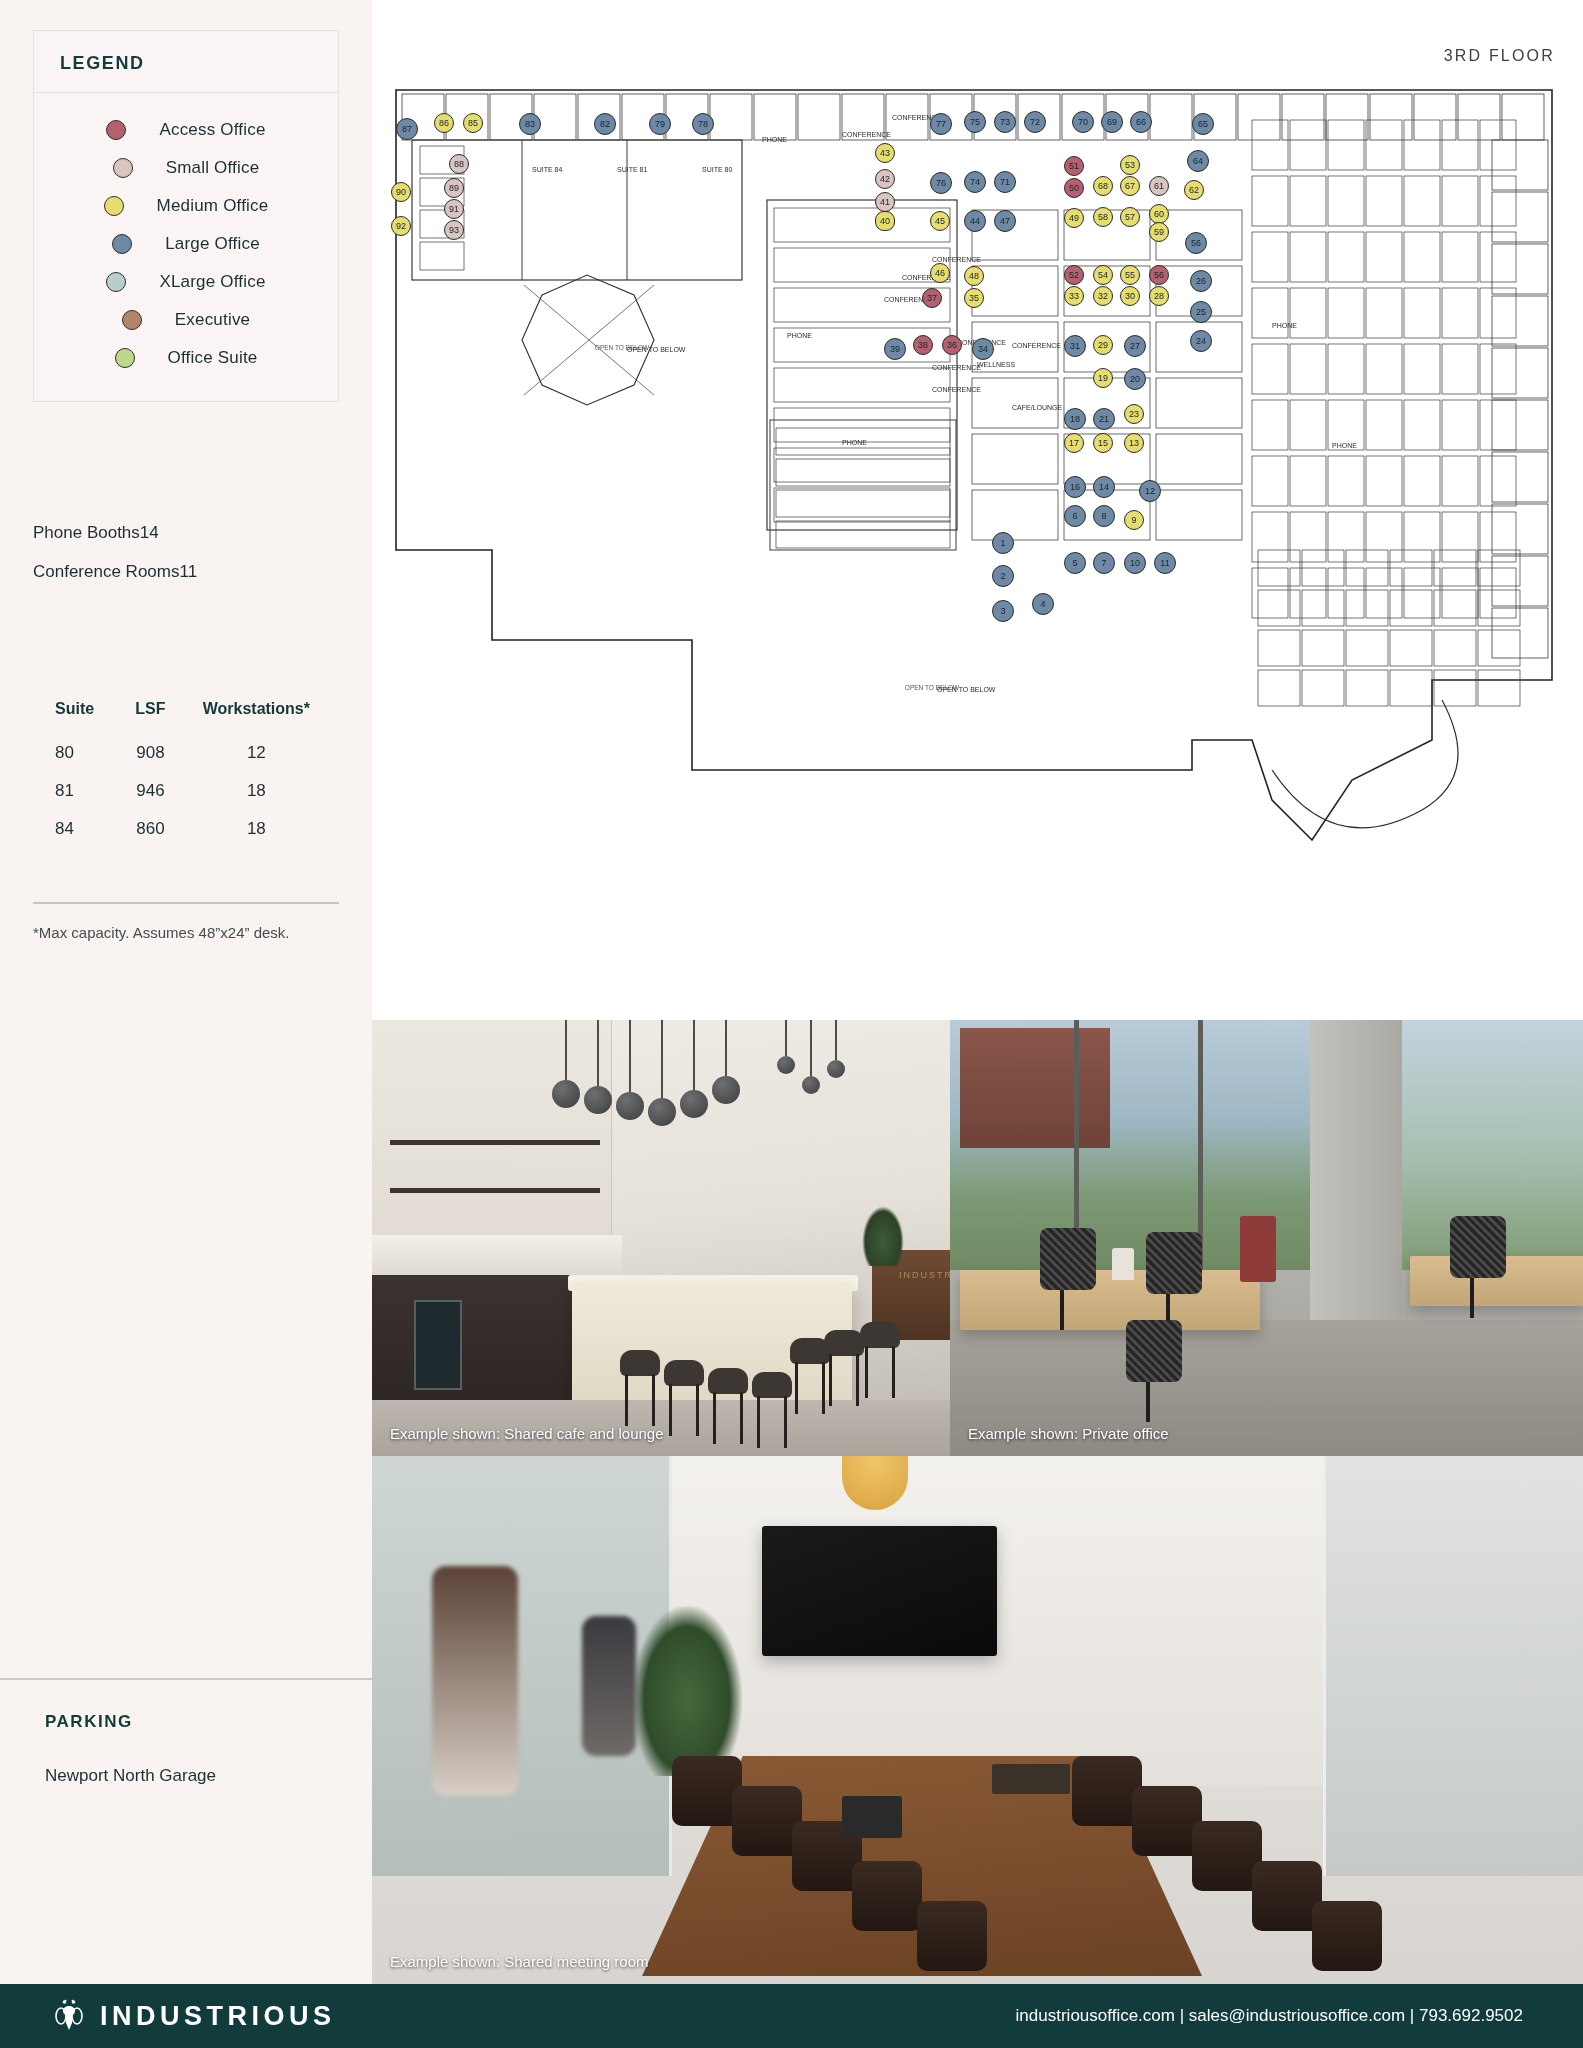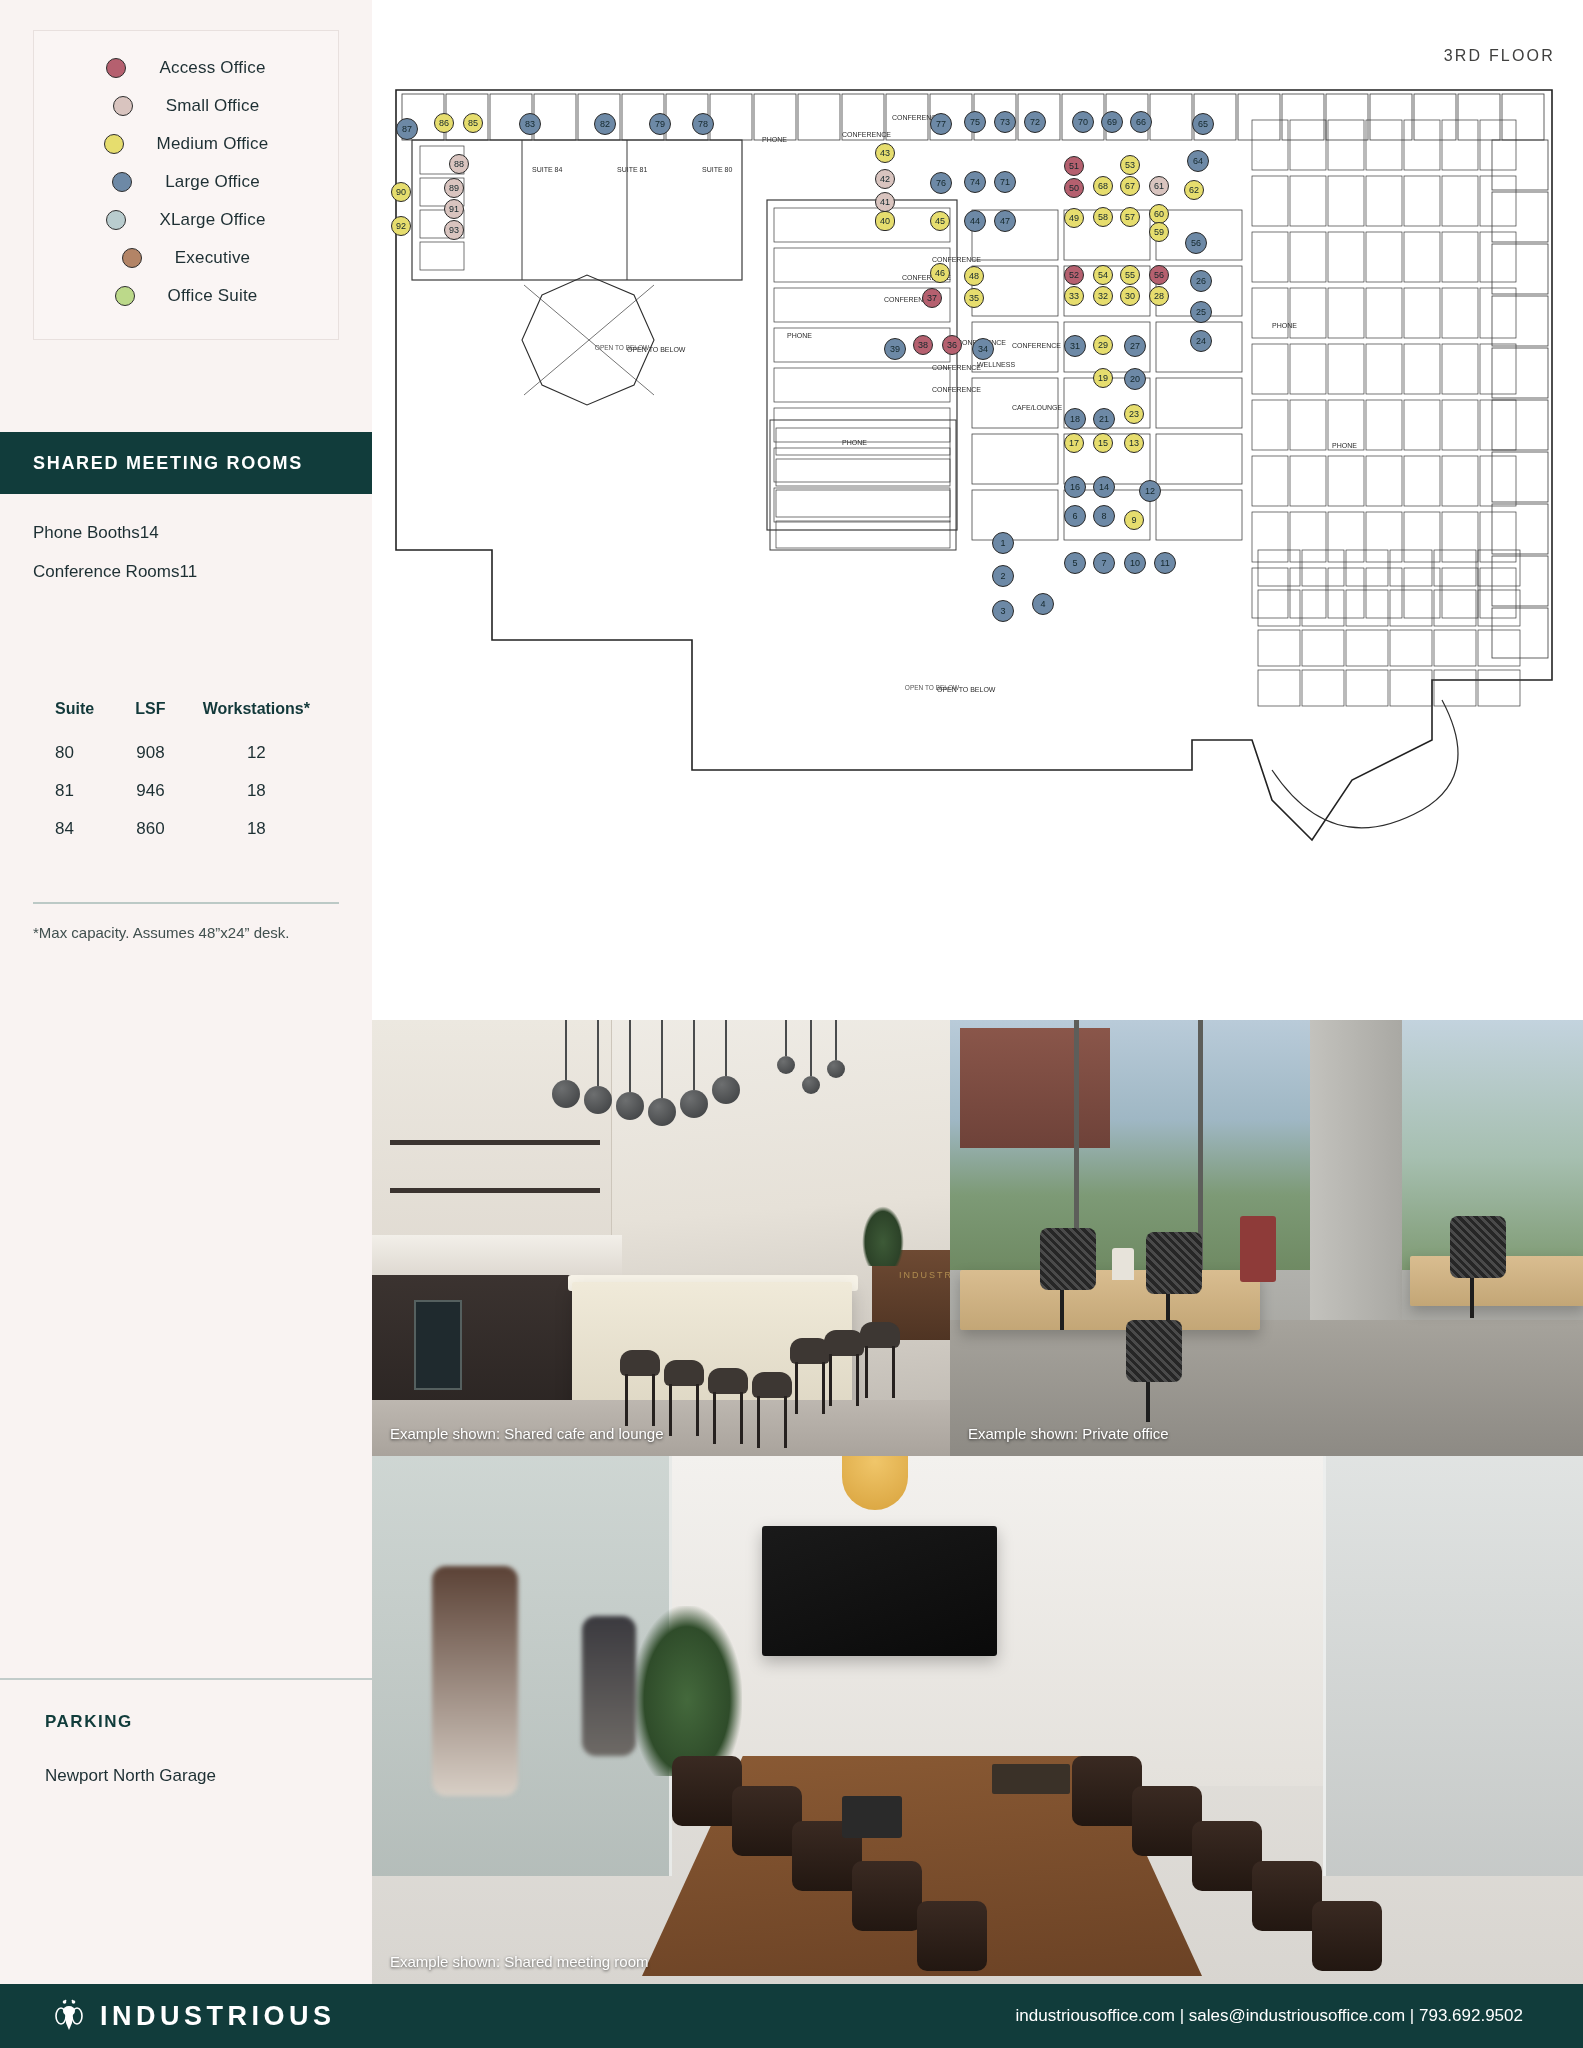--- a/index.html
+++ b/index.html
@@ -195,20 +195,21 @@
   .mt-person { position:absolute; border-radius:14px; filter: blur(2px); }
 </style>
 </head>
 <body>
 
 <div class="page">
 
   <div class="sidebar">
 
     <div class="legend-card">
+      <div class="legend-head">LEGEND</div>
       <div class="legend-body" id="legend-body">
           <div class="legend-row">
             <span class="legend-dot" style="background:#b5606f"></span>
             <span class="legend-label">Access Office</span>
           </div>
           <div class="legend-row">
             <span class="legend-dot" style="background:#d9c4bf"></span>
             <span class="legend-label">Small Office</span>
           </div>
           <div class="legend-row">
@@ -227,21 +228,20 @@
             <span class="legend-dot" style="background:#b38466"></span>
             <span class="legend-label">Executive</span>
           </div>
           <div class="legend-row">
             <span class="legend-dot" style="background:#bcd98a"></span>
             <span class="legend-label">Office Suite</span>
           </div>
         </div>
     </div>
 
-    <div class="band" id="band-meeting">SHARED MEETING ROOMS</div>
 
     <div class="kv-list" id="meeting-rows">
         <div class="kv-row">
           <span>Phone Booths</span>
           <span class="kv-val">14</span>
         </div>
         <div class="kv-row">
           <span>Conference Rooms</span>
           <span class="kv-val">11</span>
         </div>

